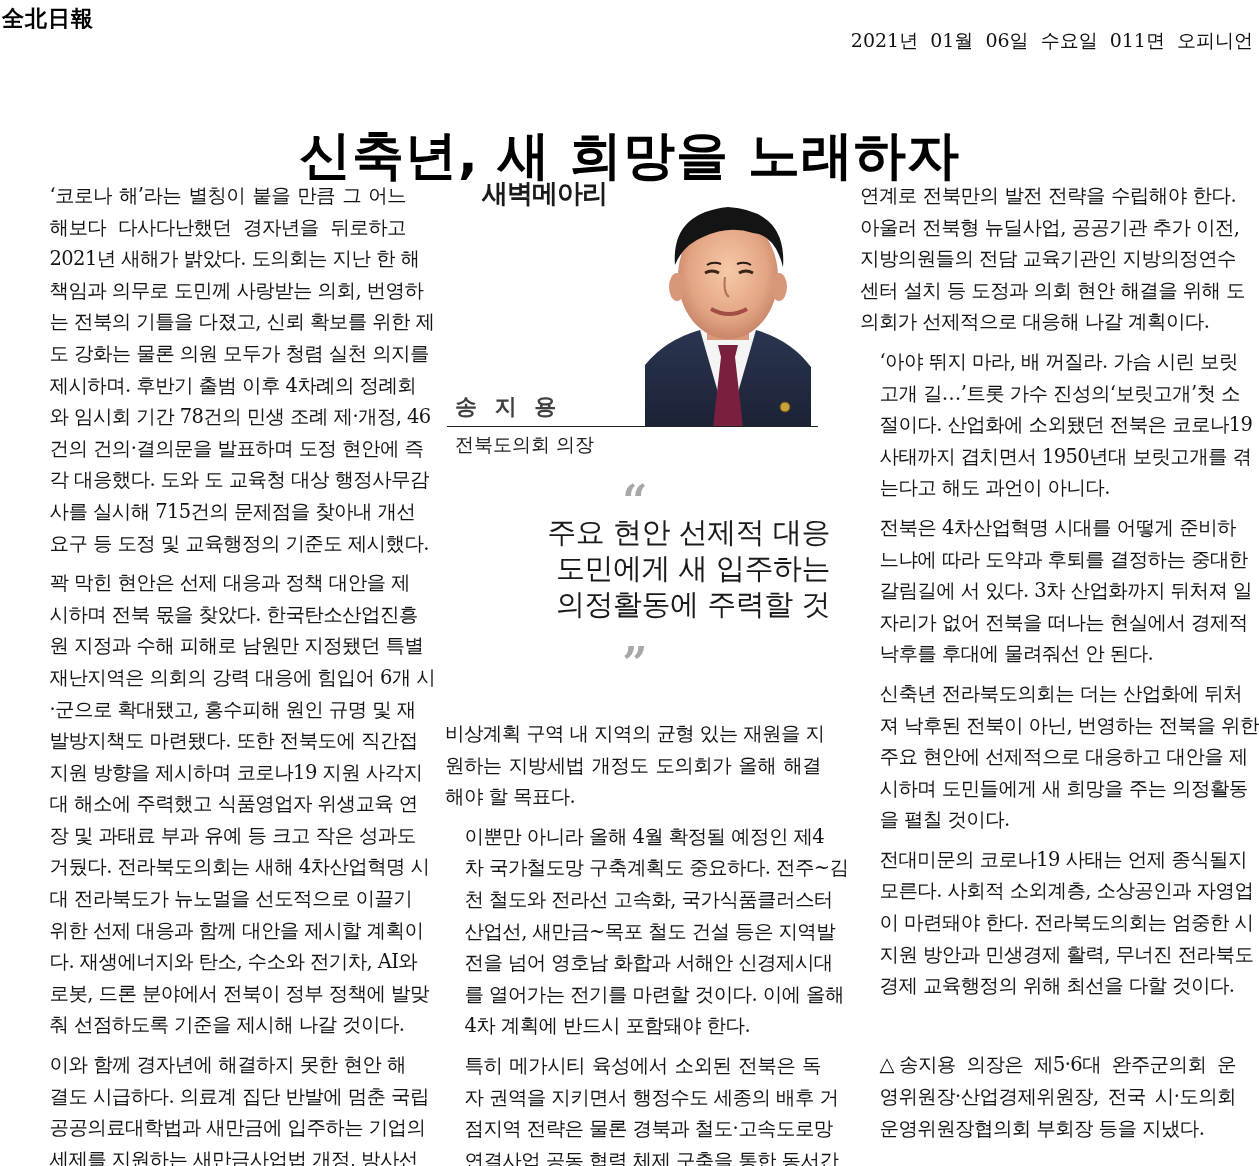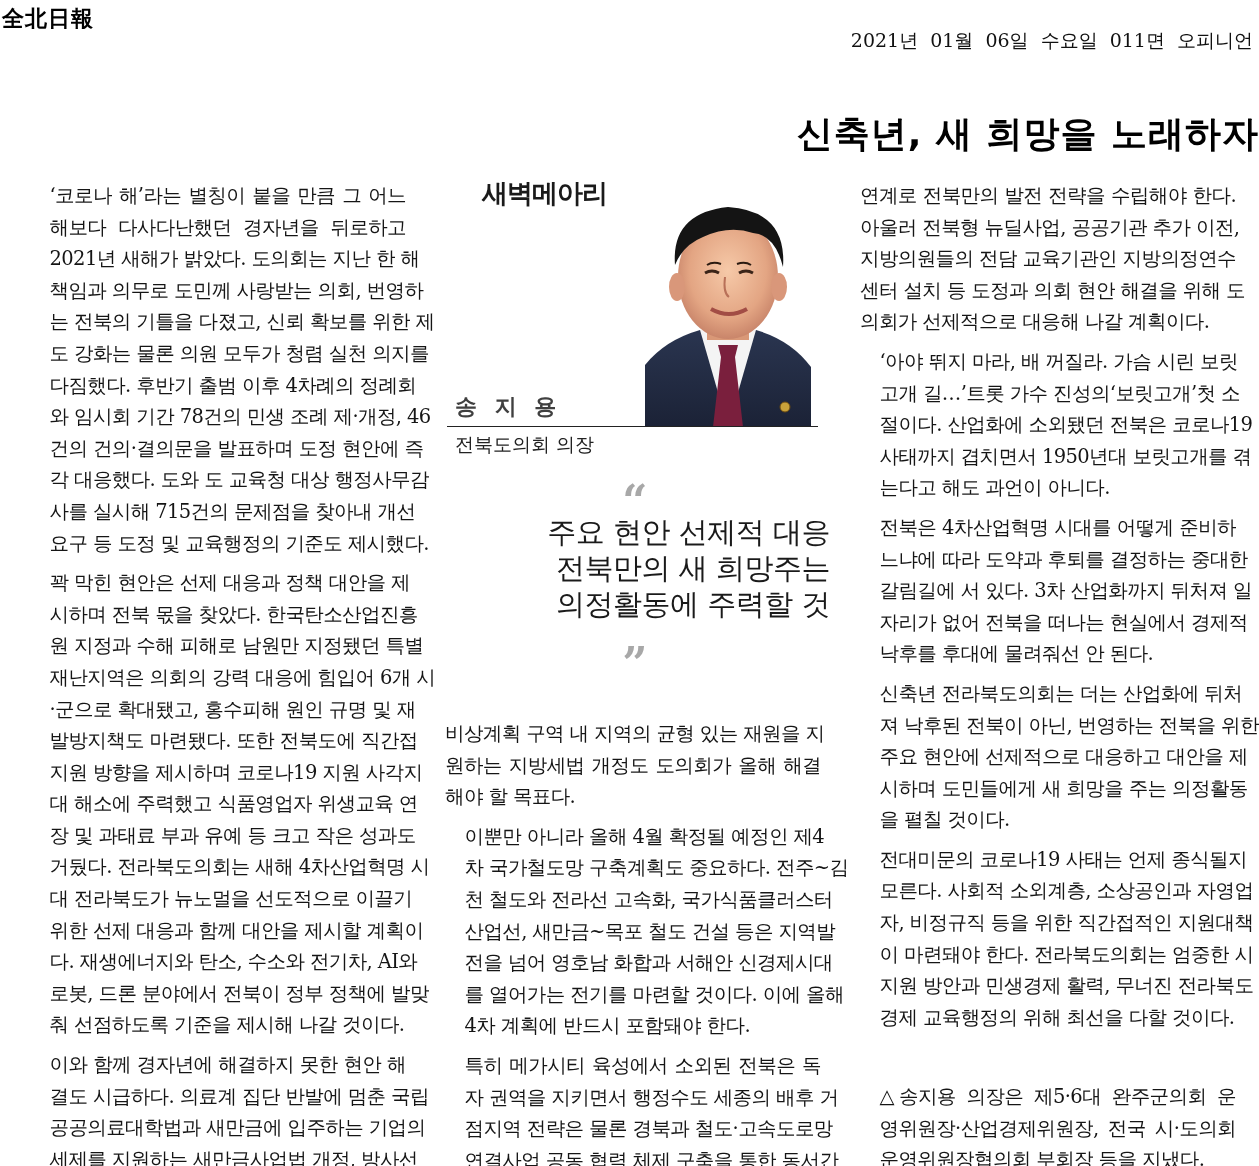--- a/index.html
+++ b/index.html
@@ -11,22 +11,22 @@
     position: absolute; left: 2px; top: 4px;
     font-family: "DejaVu Sans", sans-serif; font-weight: 900; font-size: 22px;
     letter-spacing: 1px; color: #000;
   }
   .dateline {
     position: absolute; right: 6px; top: 28px;
     font-family: "DejaVu Serif", serif; font-size: 19px; color: #111;
     word-spacing: 6px; white-space: nowrap; margin-left: 43px;
   }
   .headline {
-    position: absolute; left: 0; width: 1259px; top: 86px; text-align: right;
-    font-family: "DejaVu Sans", sans-serif; font-weight: bold; font-size: 36px;
+    position: absolute; left: 0; width: 1259px; top: 86px; text-align: center;
+    font-family: "DejaVu Sans", sans-serif; font-weight: bold; font-size: 52px;
     letter-spacing: 1px; color: #000;
   }
   .col {
     position: absolute; top: 172px; width: 392px;
     font-size: 19.5px; line-height: 31.6px; color: #151515;
     text-align: justify; letter-spacing: -0.6px;
   }
   .col p { margin: 8px; }
   .col p.indent { text-indent: 1em; }
   .col .line { display: block; white-space: nowrap; text-align-last: justify; }
@@ -84,21 +84,21 @@
 <h1 class="headline">신축년, 새 희망을 노래하자</h1>
 
 <div class="col" id="col1">
     <p class="indent">
       <span class="line">‘코로나 해’라는 별칭이 붙을 만큼 그 어느</span>
       <span class="line">해보다 다사다난했던 경자년을 뒤로하고</span>
       <span class="line">2021년 새해가 밝았다. 도의회는 지난 한 해</span>
       <span class="line">책임과 의무로 도민께 사랑받는 의회, 번영하</span>
       <span class="line">는 전북의 기틀을 다졌고, 신뢰 확보를 위한 제</span>
       <span class="line">도 강화는 물론 의원 모두가 청렴 실천 의지를</span>
-      <span class="line">다짐했다. 후반기 출범 이후 4차례의 정례회</span>
+      <span class="line">제시하며. 후반기 출범 이후 4차례의 정례회</span>
       <span class="line">와 임시회 기간 78건의 민생 조례 제·개정, 46</span>
       <span class="line">건의 건의·결의문을 발표하며 도정 현안에 즉</span>
       <span class="line">각 대응했다. 도와 도 교육청 대상 행정사무감</span>
       <span class="line">사를 실시해 715건의 문제점을 찾아내 개선</span>
       <span class="line last">요구 등 도정 및 교육행정의 기준도 제시했다.</span>
     </p>
     <p class="indent">
       <span class="line">꽉 막힌 현안은 선제 대응과 정책 대안을 제</span>
       <span class="line">시하며 전북 몫을 찾았다. 한국탄소산업진흥</span>
       <span class="line">원 지정과 수해 피해로 남원만 지정됐던 특별</span>
@@ -169,21 +169,20 @@
     <p class="indent">
       <span class="line">신축년 전라북도의회는 더는 산업화에 뒤처</span>
       <span class="line">져 낙후된 전북이 아닌, 번영하는 전북을 위한</span>
       <span class="line">주요 현안에 선제적으로 대응하고 대안을 제</span>
       <span class="line">시하며 도민들에게 새 희망을 주는 의정활동</span>
       <span class="line last">을 펼칠 것이다.</span>
     </p>
     <p class="indent">
       <span class="line">전대미문의 코로나19 사태는 언제 종식될지</span>
       <span class="line">모른다. 사회적 소외계층, 소상공인과 자영업</span>
-      <span class="line">자, 비정규직 등을 위한 직간접적인 지원대책</span>
       <span class="line">이 마련돼야 한다. 전라북도의회는 엄중한 시</span>
       <span class="line">지원 방안과 민생경제 활력, 무너진 전라북도</span>
       <span class="line last">경제 교육행정의 위해 최선을 다할 것이다.</span>
     </p>
     <p>
       <span class="line last">&nbsp;</span>
     </p>
     <p class="indent">
       <span class="line">△송지용 의장은 제5·6대 완주군의회 운</span>
       <span class="line">영위원장·산업경제위원장, 전국 시·도의회</span>
@@ -224,16 +223,16 @@
   </svg>
 </div>
 
 <div class="author-name">송 지 용</div>
 <div class="author-rule"></div>
 <div class="author-title">전북도의회 의장</div>
 
 <div class="quote-mark" style="top:480px;">“</div>
 <div class="pull-quote">
   <span>주요 현안 선제적 대응</span>
-  <span>전북만의 새 희망주는</span>
+  <span>도민에게 새 입주하는</span>
   <span>의정활동에 주력할 것</span>
 </div>
 <div class="quote-mark" style="top:642px;">”</div>
 
 </body></html>

